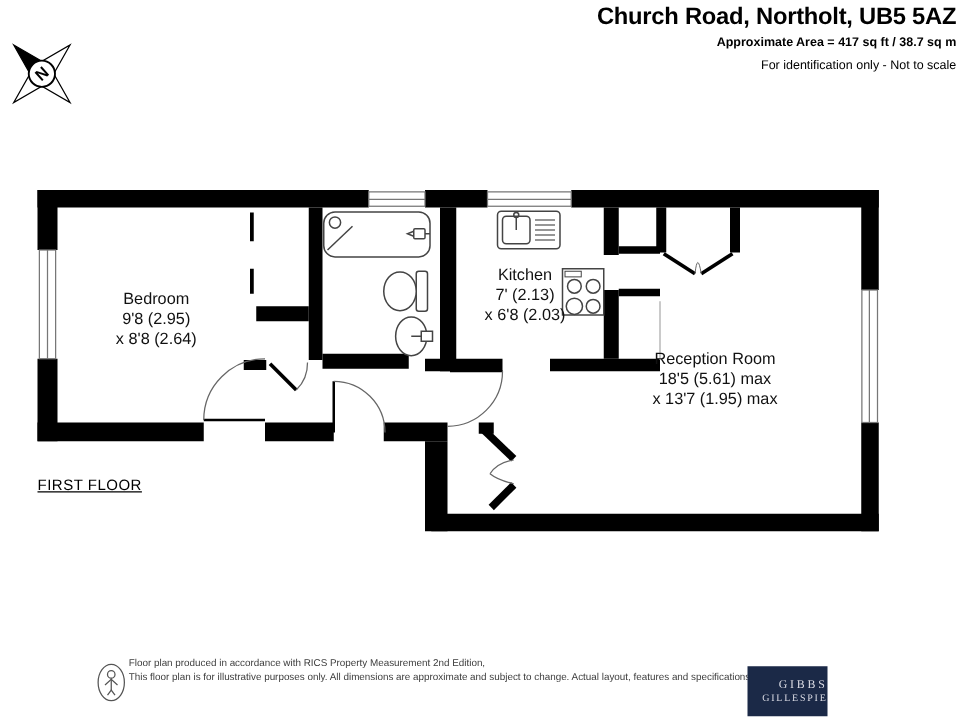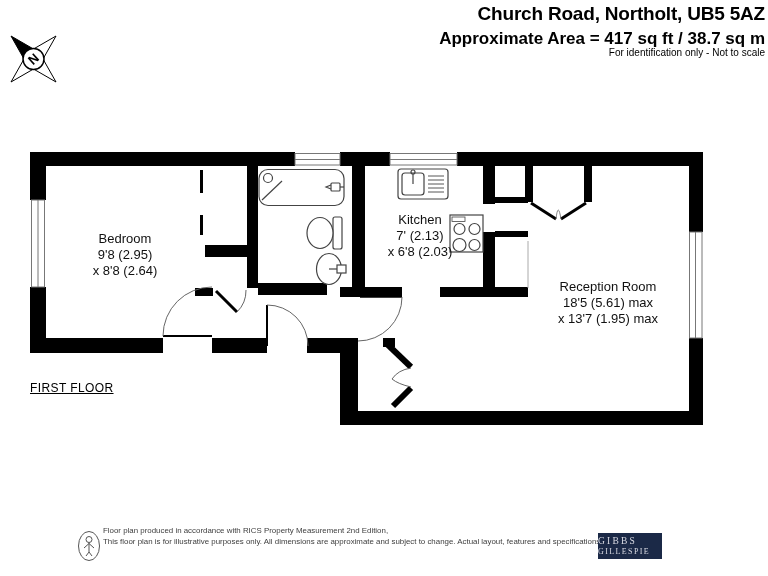--- a/index.html
+++ b/index.html
@@ -4,34 +4,34 @@
 <style>
   html,body{margin:0;padding:0;}
   body{
     width:768px;height:576px;position:relative;overflow:hidden;
     background:#ffffff;color:#000;
     font-family:"Liberation Sans", sans-serif;
     -webkit-font-smoothing:antialiased;
   }
   .abs{position:absolute;}
   .hdr-title{right:3px;top:3px;font-size:19px;font-weight:bold;letter-spacing:-0.2px;white-space:nowrap;}
-  .hdr-area{right:3px;top:29px;font-size:17px;font-weight:bold;white-space:nowrap;}
+  .hdr-area{right:3px;top:29px;font-size:10px;font-weight:bold;white-space:nowrap;}
   .hdr-note{right:3px;top:47px;font-size:10px;font-weight:normal;white-space:nowrap;}
   .room-label{
     text-align:center;font-size:13px;line-height:16px;color:#111;
     transform:translateX(-50%);white-space:nowrap;
   }
   .floor-label{left:30px;top:381px;font-size:12px;letter-spacing:0.4px;text-decoration:underline;}
   .footer-text{
     left:103px;top:525px;font-size:7.9px;line-height:11px;color:#3d3d3d;
     white-space:nowrap;
   }
   .gg-logo{
-    left:598px;top:533px;width:64px;height:26px;background:#1b2947;
-    display:flex;flex-direction:column;align-items:flex-start;justify-content:center;
+    left:598px;top:533px;width:64px;height:40px;background:#1b2947;
+    display:flex;flex-direction:column;align-items:flex-end;justify-content:center;
     color:#d9dae3;font-family:"Liberation Serif", serif;text-align:center;
   }
   .gg-line1{font-size:9.5px;letter-spacing:2.2px;line-height:11px;}
   .gg-line2{font-size:8px;letter-spacing:1.4px;line-height:10px;}
   svg{display:block;}
 </style>
 </head>
 <body>
 
 <svg class="abs" style="left:0;top:0" width="768" height="576" viewBox="0 0 768 576">
@@ -153,21 +153,21 @@
 <div class="abs room-label" style="left:125px;top:231px;text-align:center;">
   <div>Bedroom</div>
   <div>9'8 (2.95)</div>
   <div>x 8'8 (2.64)</div>
 </div>
 <div class="abs room-label" style="left:420px;top:212px;">
   <div>Kitchen</div>
   <div>7' (2.13)</div>
   <div>x 6'8 (2.03)</div>
 </div>
-<div class="abs room-label" style="left:608px;top:279px;">
+<div class="abs room-label" style="left:572px;top:279px;">
   <div>Reception Room</div>
   <div>18'5 (5.61) max</div>
   <div>x 13'7 (1.95) max</div>
 </div>
 
 <div class="abs floor-label">FIRST FLOOR</div>
 
 <svg class="abs" style="left:77px;top:530px;" width="24" height="32" viewBox="0 0 24 32">
   <ellipse cx="12" cy="16" rx="10.5" ry="14.5" fill="none" stroke="#555" stroke-width="1"></ellipse>
   <circle cx="12" cy="9.5" r="3" fill="none" stroke="#555" stroke-width="1"></circle>

